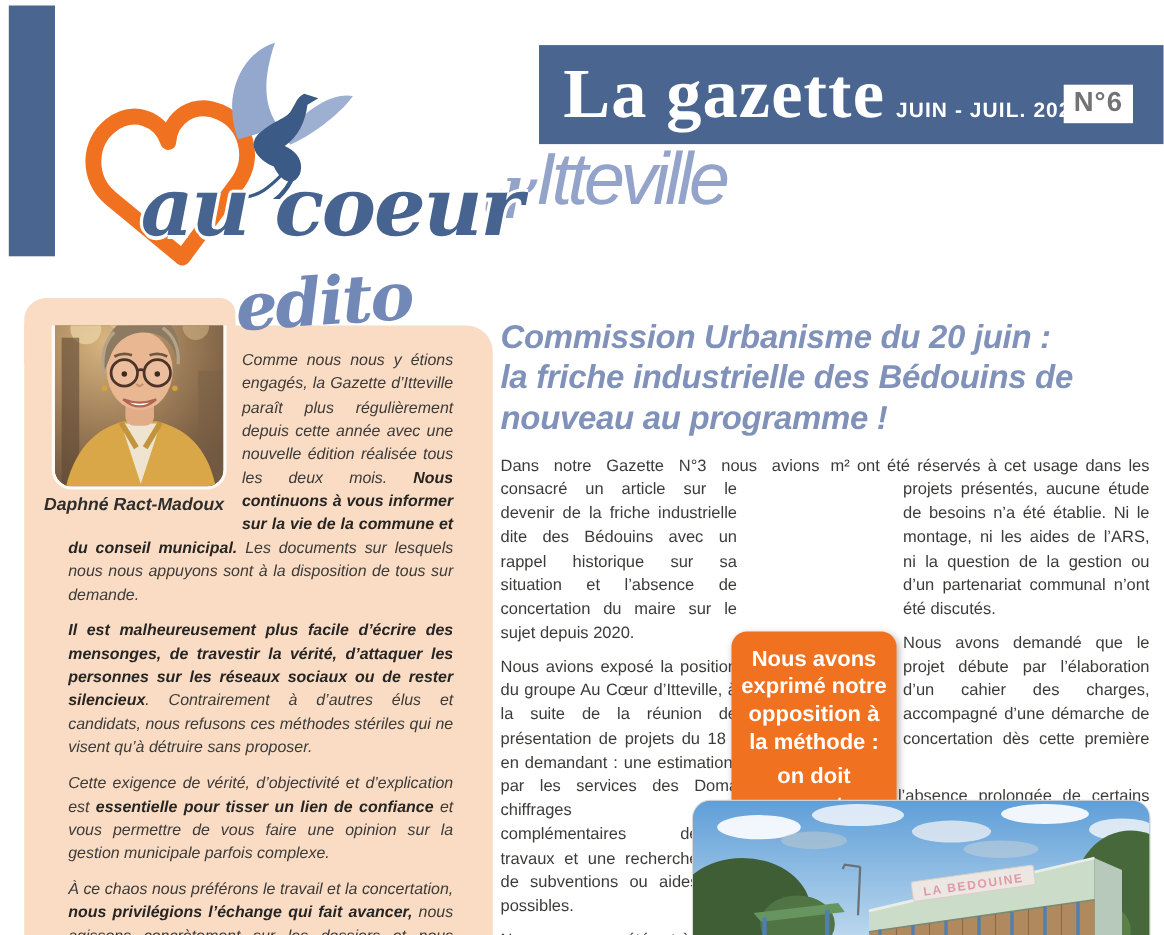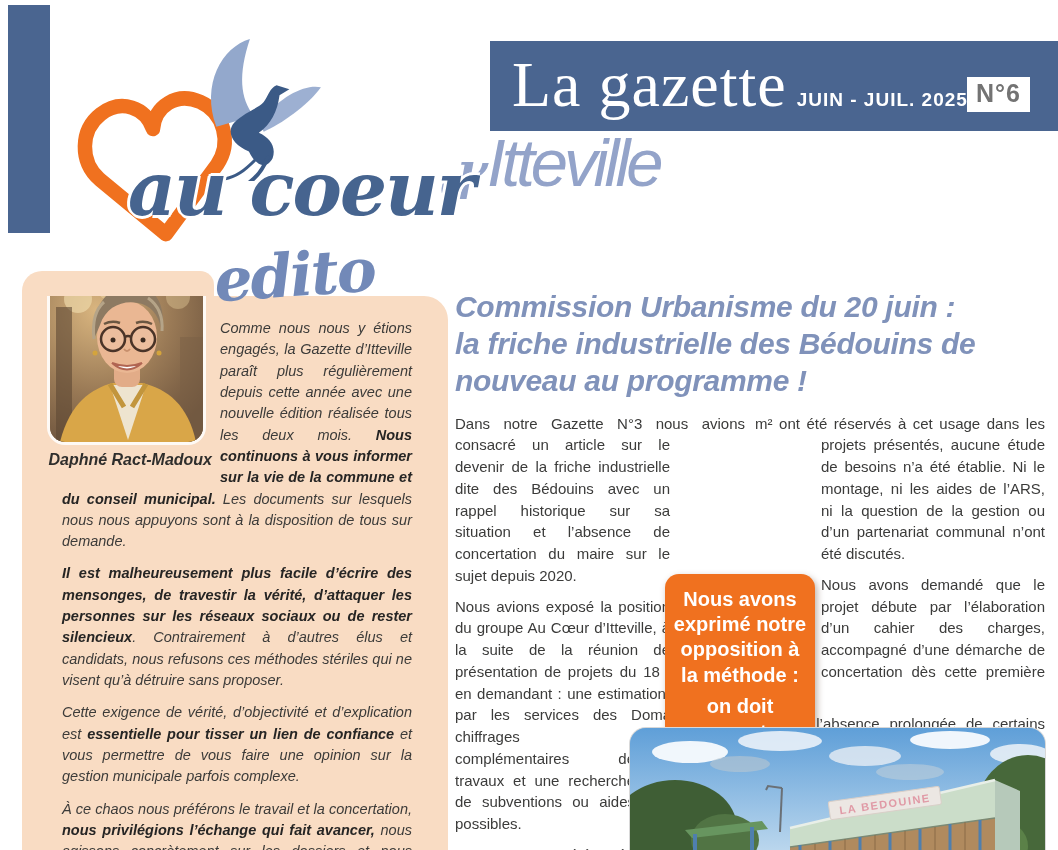--- a/index.html
+++ b/index.html
@@ -8,21 +8,21 @@
     position:relative; width:1058px; height:850px; overflow:hidden;
     background:#fff; font-family:"Liberation Sans", sans-serif;
   }
   
   .left-bar { position:absolute; left:8px; top:5px; width:42px; height:228px; background:#4a6590; }
   .mast-bar {
     position:absolute; left:490px; top:41px; width:568px; height:90px; background:#4a6590;
     display:flex; align-items:baseline; color:#fff;
   }
   .gazette-title {
-    font-family:"Liberation Serif", serif; font-size:64px; font-weight:400;
+    font-family:"Liberation Serif", serif; font-size:64px; font-weight:700;
     padding-left:22px; line-height:88px; letter-spacing:1px;
   }
   .gazette-date { font-size:19px; font-weight:bold; letter-spacing:1px; margin-left:10px;margin-top:28px; }
   .issue-badge {
     position:absolute; right:28px; top:36px; background:#fff; color:#737373;
     font-size:25px; font-weight:bold; padding:2px 9px 4px; letter-spacing:1px;
   }
   
   .heart-svg { position:absolute; left:80px; top:92px; width:156px; height:156px; transform:rotate(-7deg); }
   .bird-svg  { position:absolute; left:165px; top:33px; width:158px; height:148px; }
@@ -44,21 +44,21 @@
   .edito-tab { position:absolute; left:22px; top:271px; width:192px; height:60px; background:#f9dcc3; border-radius:20px 14px 0 0; }
   .edito-box {
     position:absolute; left:22px; top:296px; width:426px; height:554px;
     background:#f9dcc3; border-radius:0 24px 0 0; padding:22px 20px 0 24px; overflow:hidden;
   }
   .edito-heading {
     position:absolute; left:214px; top:240px; z-index:6; font-family:"DejaVu Serif", serif;
     font-style:italic; font-weight:bold; font-size:60px; color:#7289b8; transform:rotate(-4deg);
     letter-spacing:-2px;
   }
-  .edito-figure { float:left; width:172px; margin:-41px 8px 8px -6px; text-align:right; }
+  .edito-figure { float:left; width:172px; margin:-41px 8px 8px -6px; text-align:left; }
   .portrait {
     width:153px; height:165px; margin:0 auto; border-radius:15px; overflow:hidden;
     box-shadow:0 0 0 3px rgba(255,255,255,.85); background:#8a6a4a;
   }
   .portrait svg { display:block; }
   .author-name { margin-top:9px; font-size:16px; font-weight:bold; font-style:italic; color:#2f2e2c; }
   .author-role { margin-top:4px; font-size:12px; font-style:italic; color:#454442; line-height:1.3; }
   .edito-text { font-size:14.5px; font-style:italic; color:#3c3b39; line-height:1.47; text-align:justify; }
   .edito-text p { margin:0 16px 11px; }
   .edito-text strong { color:#262524; }

